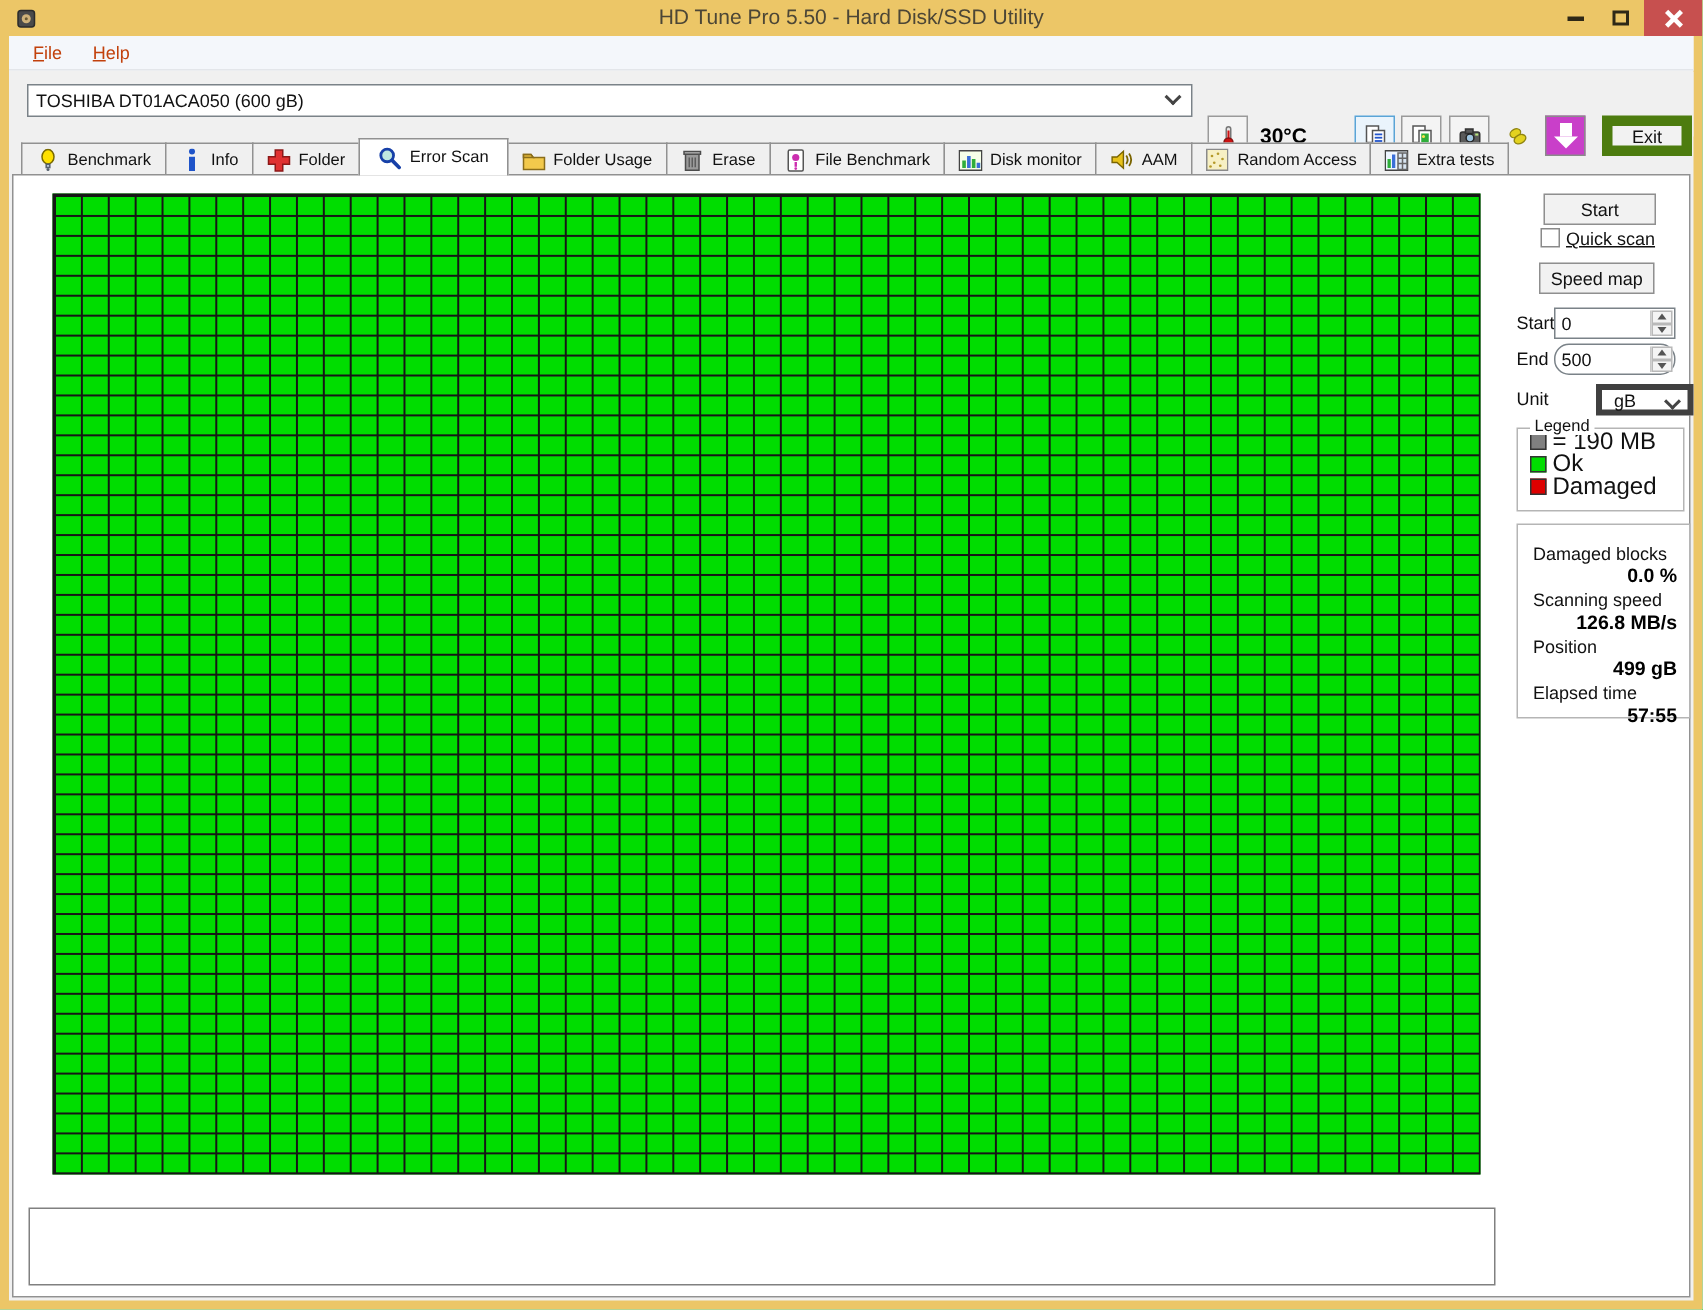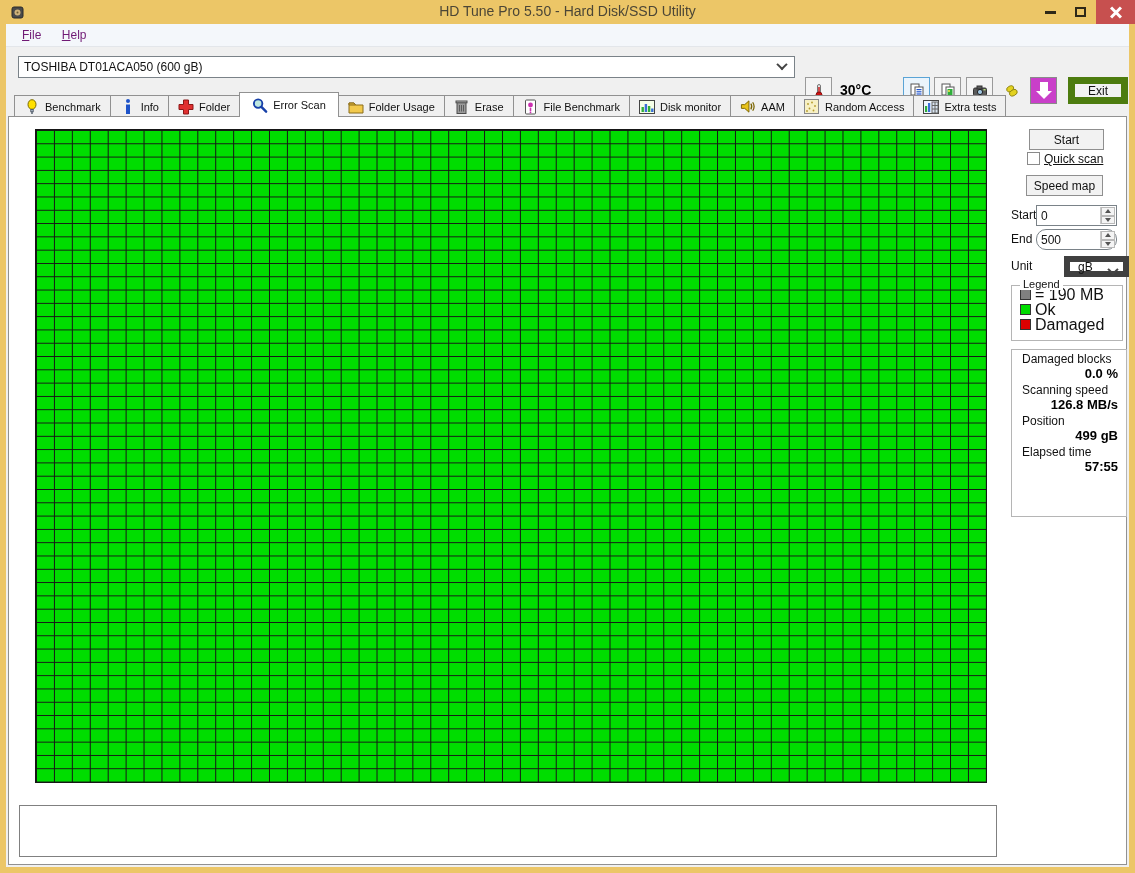--- a/index.html
+++ b/index.html
@@ -18,21 +18,21 @@
   .glyph-max { width:11px; height:10px; border:2px solid #2e2817; background:transparent; }
   .glyph-x { position:relative; width:12px; height:12px; }
   .glyph-x::before,.glyph-x::after { content:""; position:absolute; left:-1px; top:5px; width:14px; height:3px; background:#fff; }
   .glyph-x::before { transform:rotate(45deg); }
   .glyph-x::after { transform:rotate(-45deg); }
 
   
   .client { position:absolute; left:6px; top:24px; width:1123px; height:843px; background:#f0f0f0; }
 
   .menubar { position:absolute; left:0; top:0; width:100%; height:23px; background:#f4f7fb; border-bottom:1px solid #e3e6ea; }
-  .menu-item { display:inline-block; margin-left:16px; margin-top:4px; font-size:12px; color:#701a75; cursor:default; }
+  .menu-item { display:inline-block; margin-left:16px; margin-top:4px; font-size:12px; color:#c2410c; cursor:default; }
   .menu-item::first-letter { text-decoration:underline; }
 
   
   .toolbar { position:absolute; left:0; top:24px; width:100%; height:43px; background:#f0f0f0; }
   .drive-select { position:absolute; left:12px; top:8px; width:777px; height:22px; background:#fff; border:1px solid #7a8288; font-size:12px; color:#111; display:flex; align-items:center; padding-left:5px; cursor:default; }
   .chev { width:8px; height:8px; border-right:2px solid #444; border-bottom:2px solid #444; transform:rotate(45deg) translate(-1px,-1px); }
   .drive-chev { position:absolute; right:8px; top:5px; }
   .tool-btn { position:absolute; top:29px; width:27px; height:27px; background:#f4f4f4; border:1px solid #9a9a9a; display:flex; align-items:center; justify-content:center; cursor:pointer; }
   .tool-btn.focused { border:1px solid #5aa4d6; background:#eaf4fc; }
   .tool-btn.noborder { border:none; background:transparent; }
@@ -63,29 +63,29 @@
   .speedmap-btn { left:1017px; top:58px; width:77px; height:21px; }
   .quickscan { position:absolute; left:1018px; top:35px; display:flex; align-items:flex-start; gap:4px; font-size:12px; color:#111;text-decoration:underline; }
   .checkbox { width:13px; height:13px; background:#fff; border:1px solid #8a8a8a; cursor:pointer; }
 
   .fieldrow-label { position:absolute; font-size:12px; color:#111; }
   .spin-input { position:absolute; width:81px; height:21px; background:#fff; border:1px solid #7a8288; font-size:12px; color:#111; display:flex; align-items:center; padding-left:4px; }
   .spinner { position:absolute; right:1px; top:1px; bottom:1px; width:15px; border-left:1px solid #c8c8c8; display:flex; flex-direction:column; }
   .spin-half { flex:1; background:#f4f4f4; border:1px solid #b9b9b9; display:flex; align-items:center; justify-content:center; cursor:pointer; }
   .arr-up { width:0; height:0; border-left:3px solid transparent; border-right:3px solid transparent; border-bottom:4px solid #555; }
   .arr-dn { width:0; height:0; border-left:3px solid transparent; border-right:3px solid transparent; border-top:4px solid #555; }
-  .unit-select { position:absolute; left:1055px; top:139px; width:65px; height:21px; background:#fff; border:6px solid #404040; font-size:12px; color:#111; display:flex; align-items:center; padding-left:8px; cursor:default; }
+  .unit-select { position:absolute; left:1055px; top:139px; width:65px; height:21px; background:#fff; border:4px solid #404040; font-size:12px; color:#111; display:flex; align-items:center; padding-left:8px; cursor:default; }
   .unit-chev { position:absolute; right:6px; top:5px; }
 
   .legend-box { position:absolute; left:1002px; top:168px; width:112px; height:56px; border:1px solid #b5b5b5; }
   .legend-title { position:absolute; left:8px; top:-8px; background:#fff; padding:0 3px; font-size:11px; color:#111; }
   .legend-item { display:flex; align-items:center; gap:4px; font-size:16px; color:#111; margin:2px 0 0 8px; line-height:13px; }
   .legend-swatch { width:11px; height:11px; border:1px solid #333; flex:0 0 auto; }
 
-  .stats-box { position:absolute; left:1002px; top:232px; width:116px; height:168px; border:1px solid #b5b5b5; padding:2px 8px 0 10px; }
+  .stats-box { position:absolute; left:1002px; top:232px; width:116px; height:130px; border:1px solid #b5b5b5; padding:12px 8px 0 10px; }
   .stat-label { font-size:12px; color:#111; }
   .stat-value { font-size:13px; font-weight:bold; color:#000; text-align:right; margin-bottom:2px; }
 
   .status-textbox { position:absolute; left:10px; top:688px; width:978px; height:52px; background:#fff; border:1px solid #808080; }
 </style>
 </head>
 <body>
 
 <div class="window">
 

